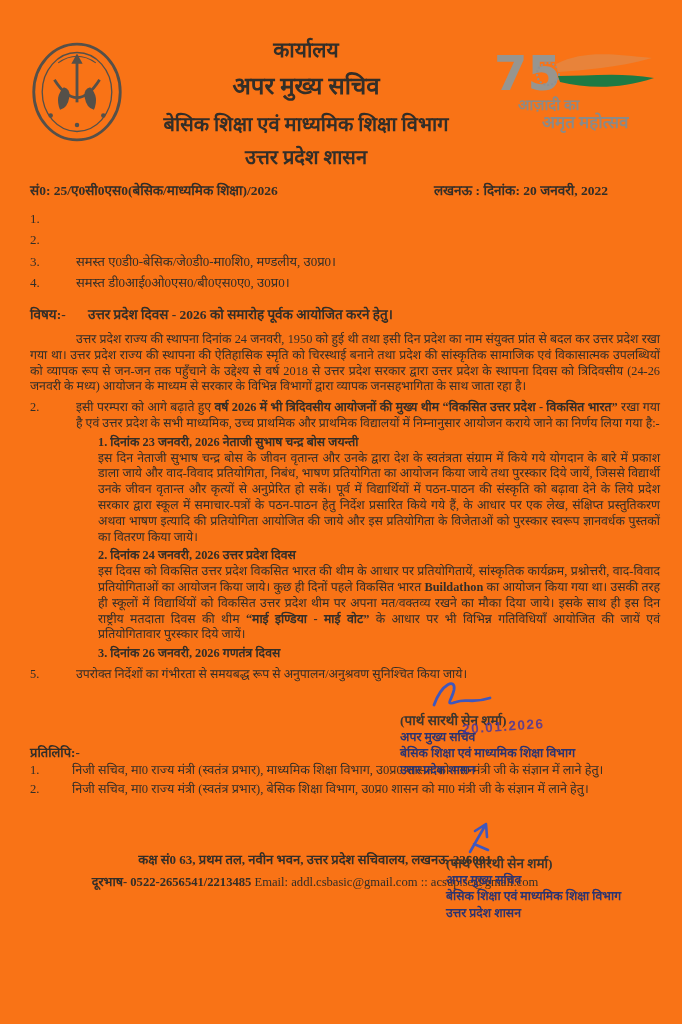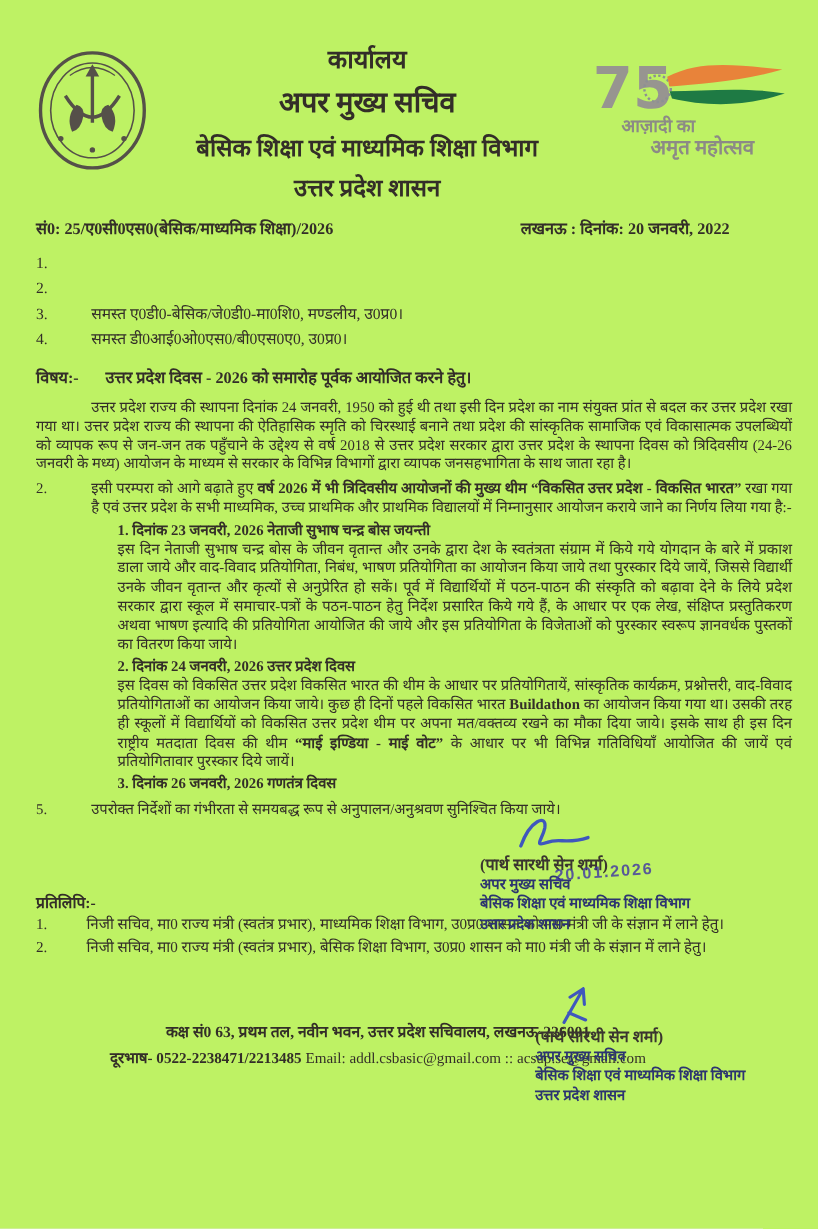--- a/index.html
+++ b/index.html
@@ -1,17 +1,17 @@
 <!DOCTYPE html>
 <html><head>
 <meta charset="utf-8">
 <style>
   html,body{margin:0;padding:0;background:#e8e8e6;}
   .page{
-    width:682px;height:1024px;margin:0 auto;background:#bef264;
+    width:682px;height:1024px;margin:0 auto;background:#f97316;
     position:relative;overflow:hidden;
     font-family:"Liberation Serif","DejaVu Serif",serif;color:#332e28;
   }
   .inner{padding:36px 22px 0 30px;}
   
   .hdr{display:flex;align-items:flex-start;}
   .seal{width:98px;flex:none;padding-top:4px;}
   .hdr-titles{flex:1;text-align:center;font-weight:700;line-height:1.2;padding-top:2px;}
   .t1{font-size:21px;}
   .t2{font-size:24px;margin-top:9px;}
@@ -177,21 +177,21 @@
       <div class="copy">
         <span class="no">2.</span>
         <span>निजी सचिव, मा0 राज्य मंत्री (स्वतंत्र प्रभार), बेसिक शिक्षा विभाग, उ0प्र0 शासन को मा0 मंत्री जी के संज्ञान में लाने हेतु।</span>
       </div>
     </div>
 
     <div class="footerwrap">
       <div class="foot-center">
         <div>कक्ष सं0 63, प्रथम तल, नवीन भवन, उत्तर प्रदेश सचिवालय, लखनऊ-226001</div>
         <div class="foot-contact">
-          <span>दूरभाष- 0522-2238471/2213485</span>
+          <span>दूरभाष- 0522-2656541/2213485</span>
           <span class="foot-email">Email: addl.csbasic@gmail.com :: acsup.se@gmail.com</span>
         </div>
       </div>
 
       <div class="sigblock sig2">
         <div class="sig-scrawl">
           <svg width="64" height="36" viewBox="0 0 64 36">
             <path d="M24 34 L40 6 M40 6 l-11 7 M40 6 l1 13 M28 26 l14 6" stroke="#3F57BD" fill="none" stroke-width="2.6" stroke-linecap="round"></path>
           </svg>
         </div>

